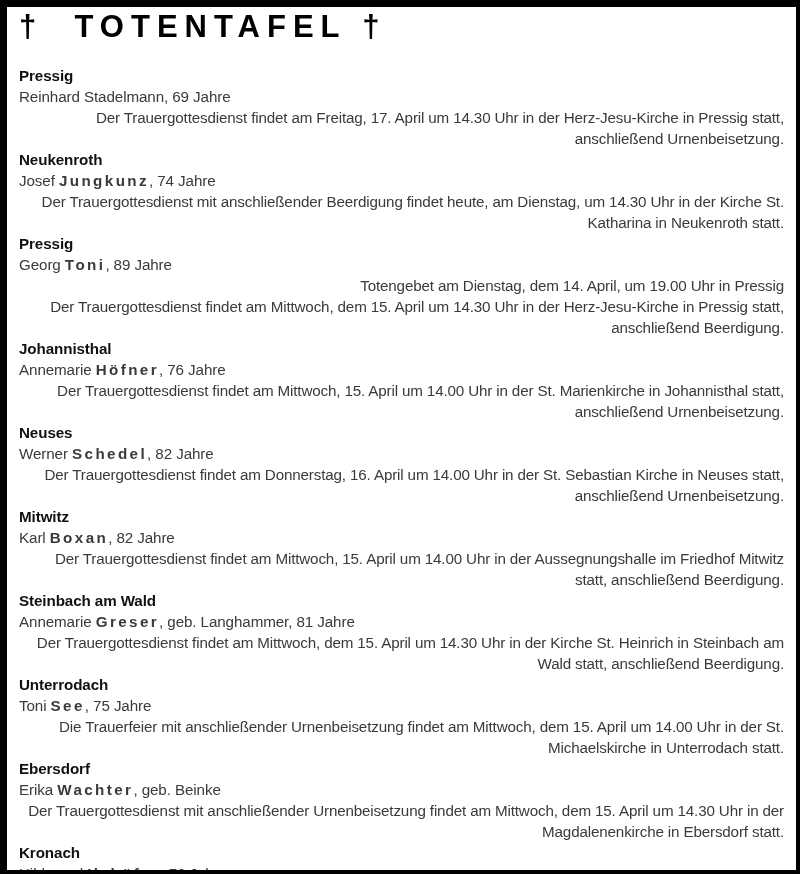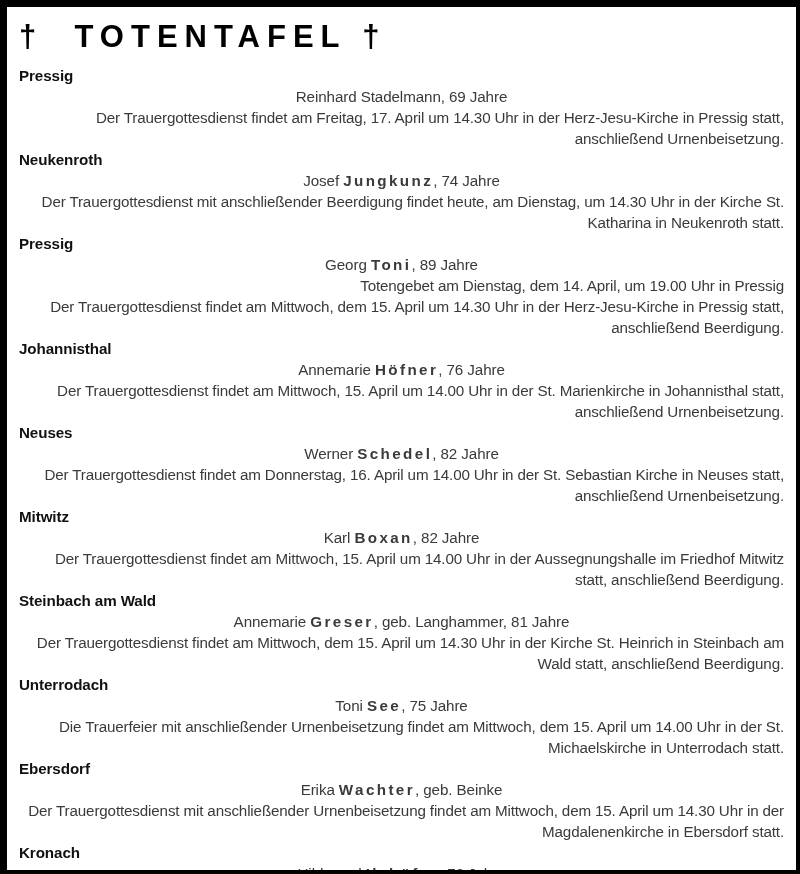--- a/index.html
+++ b/index.html
@@ -34,21 +34,20 @@
     right: 4px;
     bottom: 4px;
     background: #ffffff;
     box-sizing: border-box;
     padding: 4px 12px 6px 12px;
     overflow: hidden;
   }
 
   .masthead {
     display: flex;
-    align-items: center;
     height: 50px;
     margin: 0 0 4px 0;
   }
 
   .masthead-title {
     font-size: 31px;
     font-weight: bold;
     color: #000000;
     letter-spacing: 7px;
     line-height: 1;
@@ -70,21 +69,20 @@
     color: #111111;
     line-height: 21px;
     letter-spacing: -0.1px;
   }
 
   .person {
     font-size: 15.2px;
     color: #3a3a3a;
     line-height: 21px;
     letter-spacing: -0.1px;
-    text-align: center;
   }
 
   .surname {
     letter-spacing: 2.4px;
     font-weight: bold;
   }
 
   .detail {
     font-size: 15.2px;
     color: #3a3a3a;

